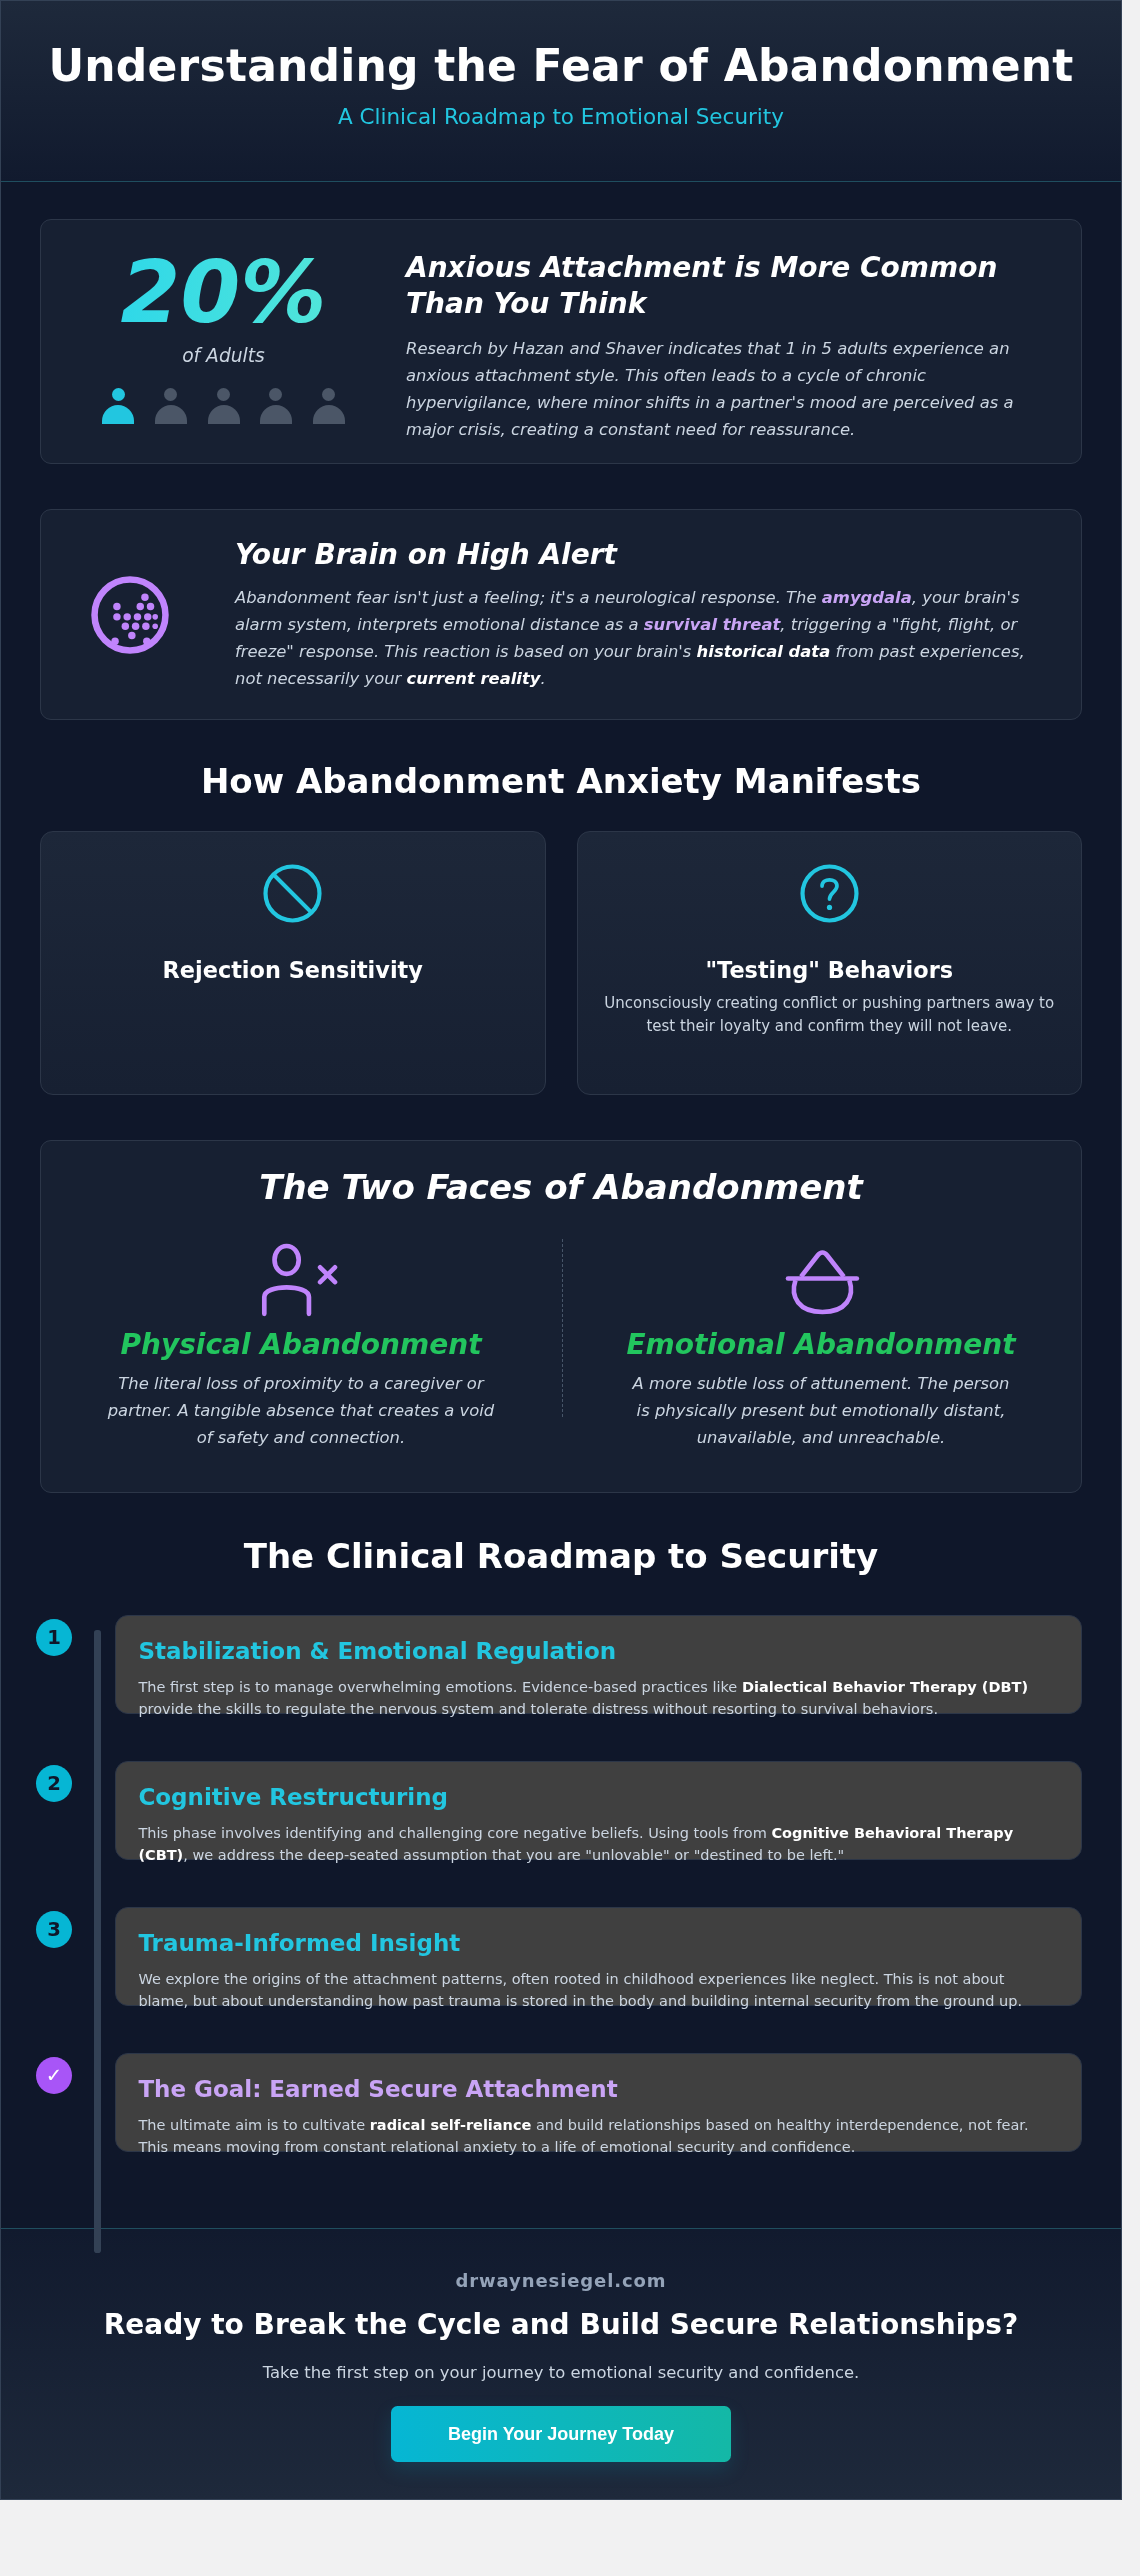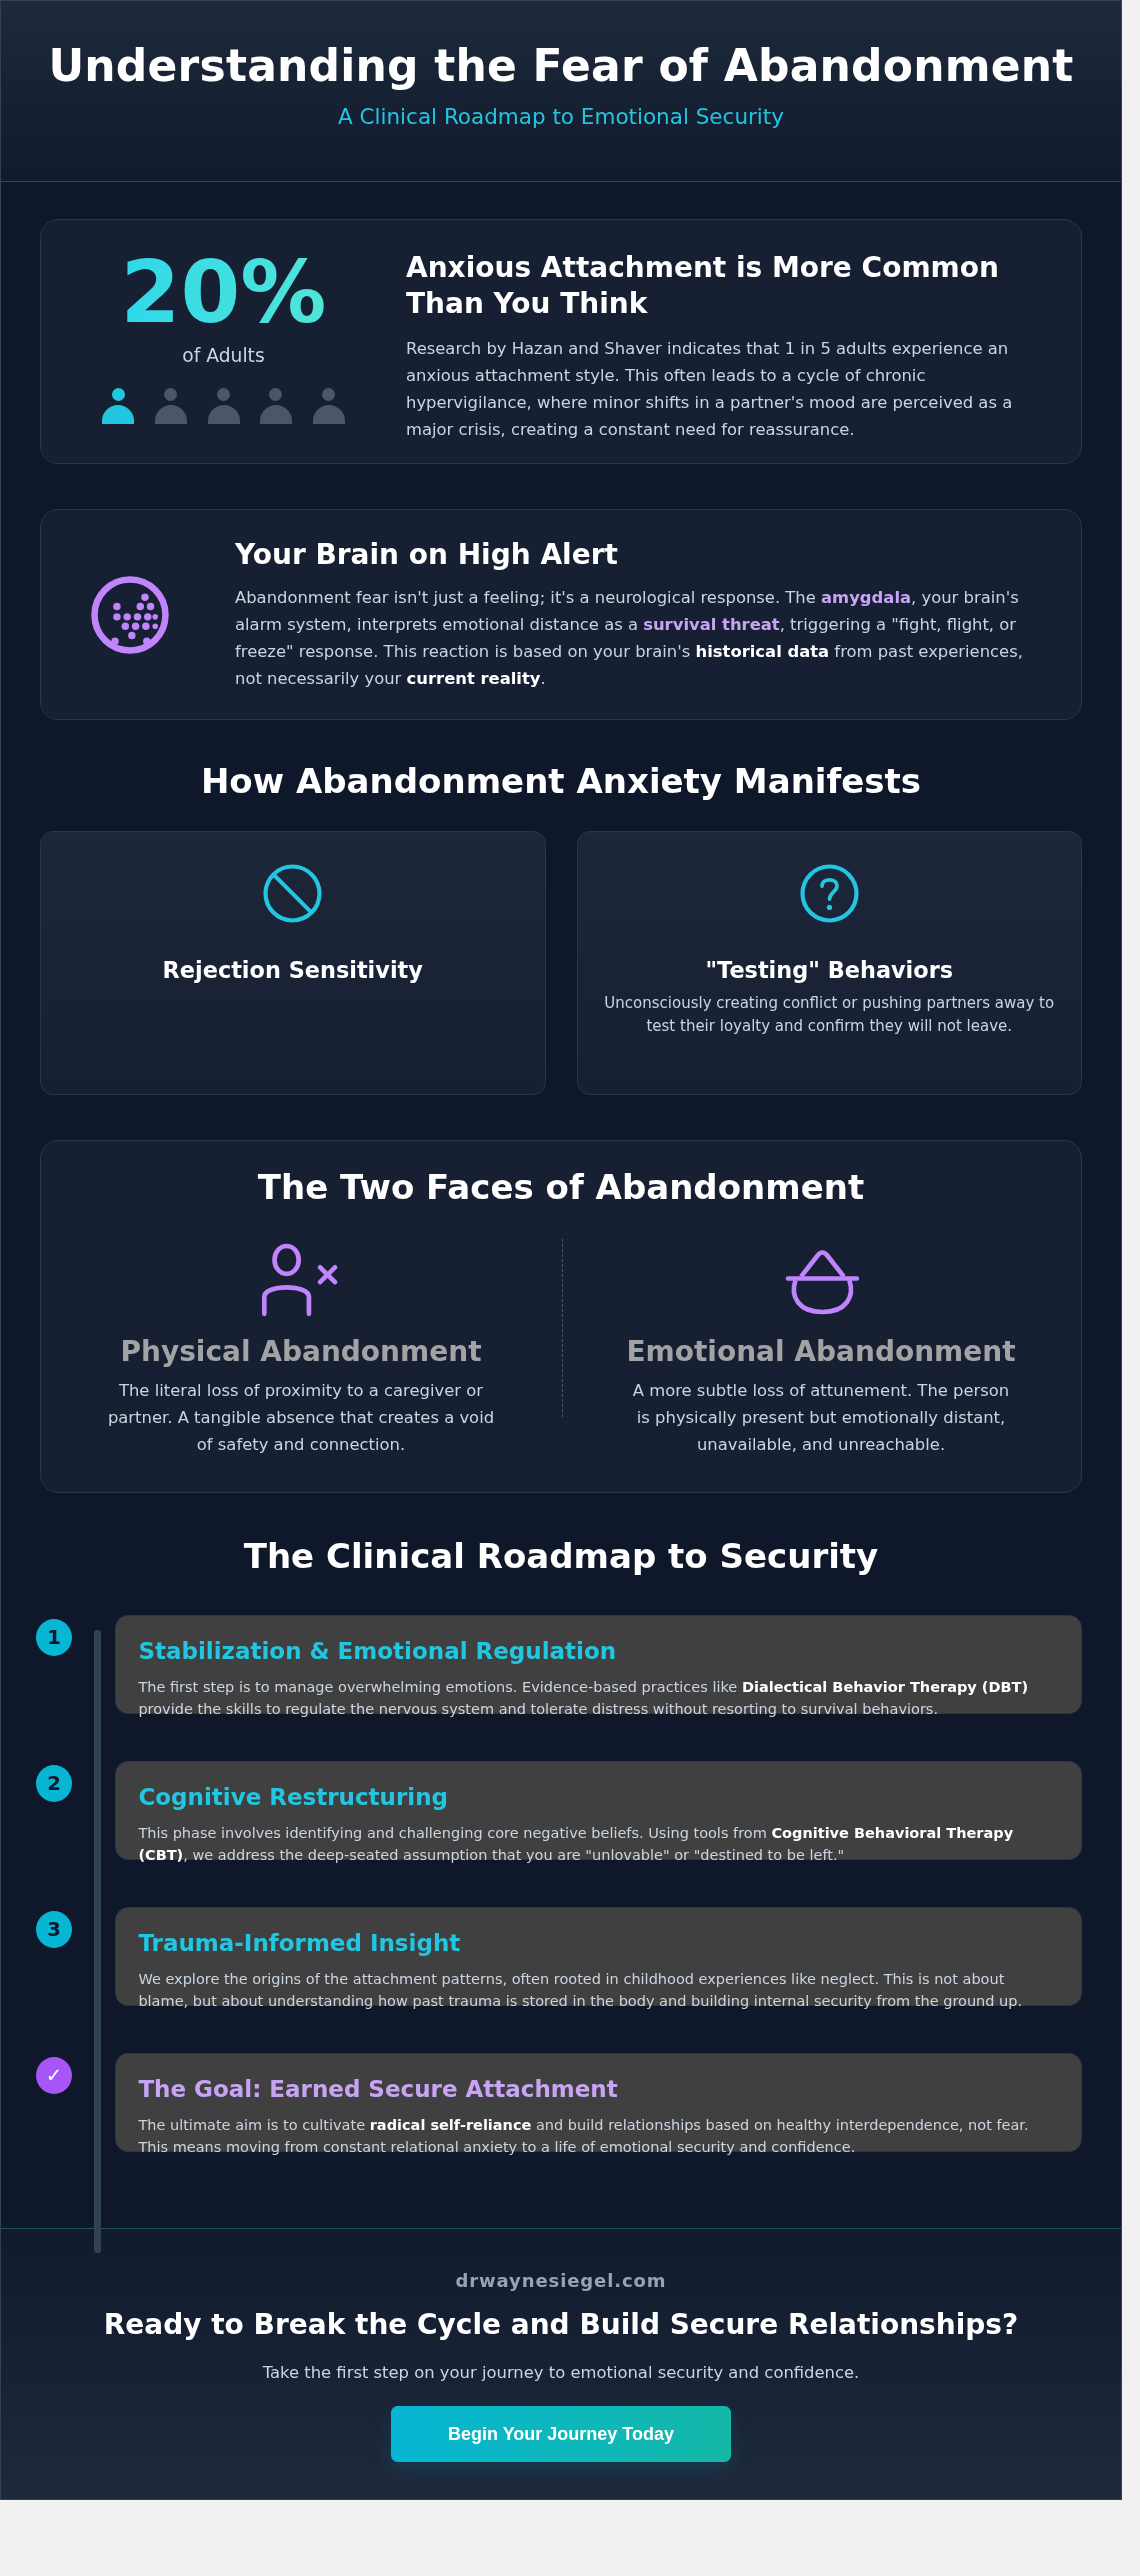--- a/index.html
+++ b/index.html
@@ -18,21 +18,22 @@
     text-align: center;
     padding-top: 39px;
   }
   .hero h1 { font-size: 44px; font-weight: bold; color: #ffffff; letter-spacing: 0.2px; }
   .hero .sub { margin-top: 13px; font-size: 21.5px; color: #22c6e0; }
 
   .main { padding: 37px 39px 0 39px; background: #0f172a; }
   .card {
     background: #172032;
     border: 0.9px solid #2c3648;
-    border-radius: 18px;
+    border-radius: 11px;
+    font-style: italic;
   }
 
   
   .stat-card { height: 245px; display: flex; align-items: flex-start; }
   .stat-left { width: 365px; text-align: center; padding-top: 26px; }
   .stat-num {
     font-size: 86px; font-weight: bold; line-height: 93px;
     background: linear-gradient(90deg, #22d3ee 0%, #5eead4 100%);
     -webkit-background-clip: text; background-clip: text; color: transparent;
   }
@@ -66,21 +67,21 @@
     background: linear-gradient(180deg, #1d2739 0%, #172032 100%);
     border: 0.9px solid #2c3648; border-radius: 13px;
   }
   .m-card h3 { margin-top: 26px; font-size: 22.4px; font-weight: bold; color: #ffffff; }
   .m-card p { margin: 9.3px 24px 0; font-size: 15px; line-height: 22.4px; color: #cbd5e1; }
 
   
   .faces-card { margin-top: 45px; height: 353px; padding-top: 26px; }
   .faces-row { display: flex; margin-top: 32px; position: relative; }
   .face { flex: 1; text-align: center; }
-  .face h3 { margin-top: 13px; font-size: 28px; font-weight: bold; color: #a3a3a3; }
+  .face h3 { margin-top: 6px; font-size: 28px; font-weight: bold; color: #22c55e; }
   .face p { margin: 9.3px auto 0; width: 393px; font-size: 16.4px; line-height: 27px; color: #cbd5e1; }
   .faces-divider { position: absolute; left: 521px; top: 0; height: 178px; border-left: 1.9px dashed #475569; }
 
   
   .roadmap-title { margin-top: 43px; }
   .roadmap { margin-top: 39px; position: relative; padding-left: 75px; padding-bottom: 37px; }
   .roadmap .rail { position: absolute; left: 54px; top: 15px; width: 6.5px; height: 623px; background: #334155; border-radius: 2.8px; }
   .step { position: relative; margin-bottom: 47px; }
   .step:last-child { margin-bottom: 0; }
   .step .bubble {

